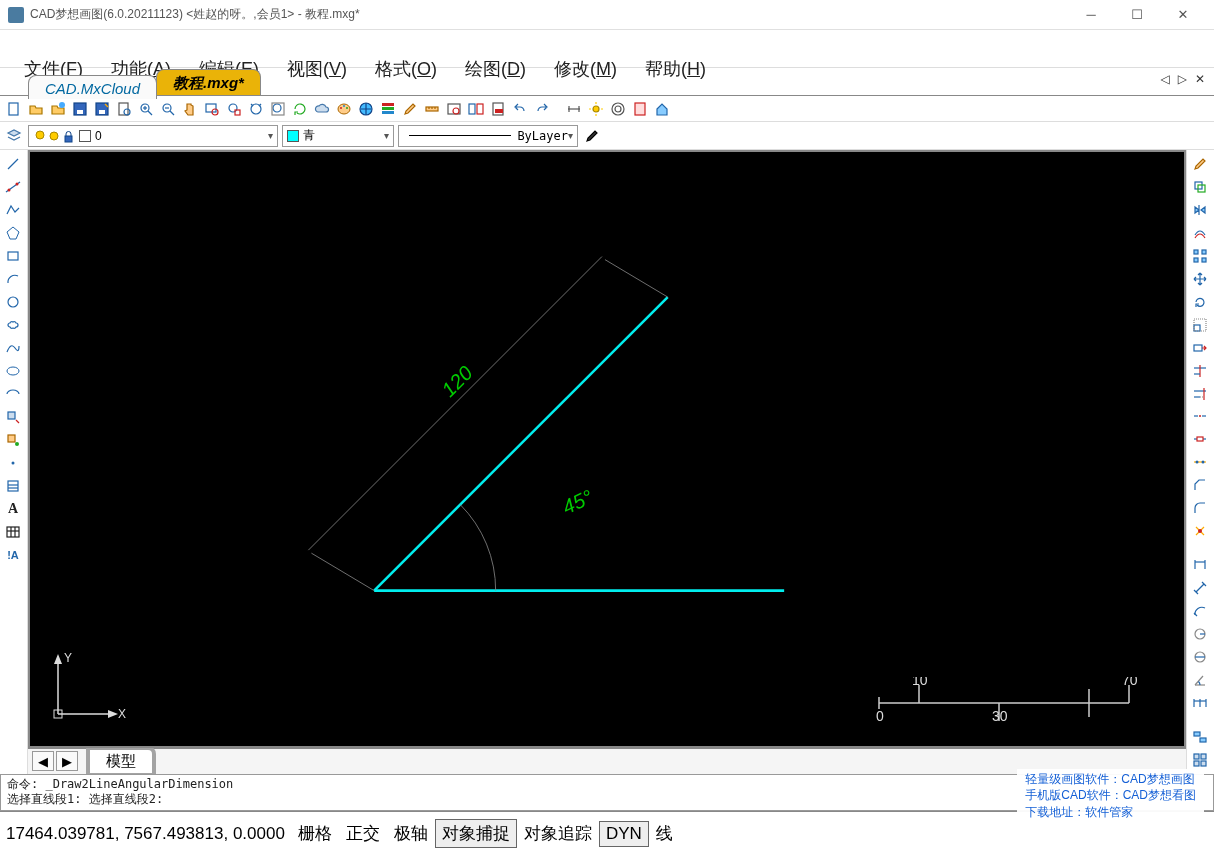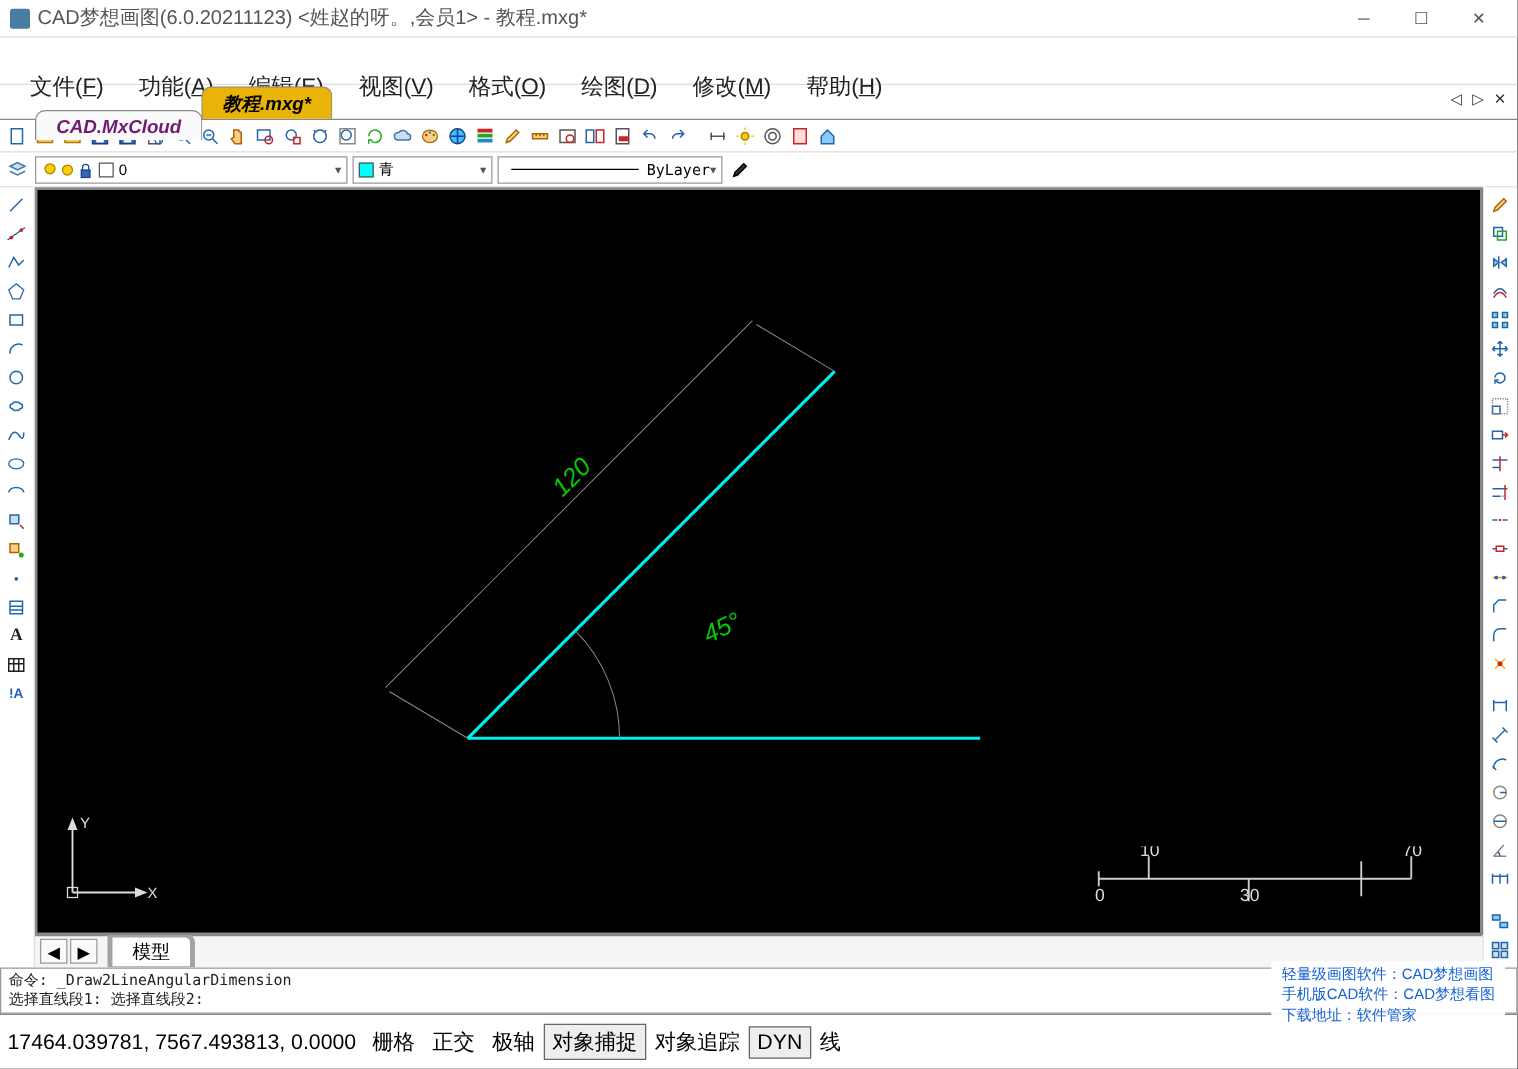--- a/index.html
+++ b/index.html
@@ -1,27 +1,27 @@
 <!DOCTYPE html>
 <html><head>
 <meta charset="utf-8">
 <style>
 * { box-sizing: border-box; margin: 0; padding: 0; }
 body { font-family: "Microsoft YaHei", "SimSun", sans-serif; font-size: 13px; background: #fff; width: 1214px; height: 855px; overflow: hidden; display: flex; flex-direction: column; }
 .titlebar { height: 30px; background: #fff; display: flex; align-items: center; padding: 0 8px; border-bottom: 1px solid #e0e0e0; }
 .titlebar .app-icon { width: 16px; height: 16px; background: #4a7ba0; border-radius: 2px; margin-right: 6px; }
-.titlebar .title { flex: 1; color: #555; font-size: 16px; }
+.titlebar .title { flex: 1; color: #555; font-size: 12px; }
 .titlebar .winbtn { width: 46px; height: 28px; display: flex; align-items: center; justify-content: center; color: #555; }
 .menubar { height: 38px; display: flex; align-items: center; padding: 0 10px; gap: 0; border-bottom: 1px solid #ddd; }
 .menubar .mitem { padding: 6px 14px; font-size: 18px; color: #222; margin-top: 40px; }
 .menubar .mitem u { text-decoration: underline; }
 .tabs { height: 28px; display: flex; align-items: flex-end; padding: 0 0 0 28px; border-bottom: 1px solid #888; position: relative; }
 .tabs .tab { padding: 4px 16px 2px 16px; font-size: 15px; border: 1px solid #888; border-bottom: none; border-radius: 8px 8px 0 0; background: #fafafa; margin-right: -1px; position: relative; }
 .tabs .tab.active { background: #eab308; font-weight: bold; font-style: italic; z-index: 2; text-align: right; }
-.tabs .tab.inactive { color: #701a75; font-style: italic; top: 17px; font-weight: bold; }
+.tabs .tab.inactive { color: #0369a1; font-style: italic; top: 4px; }
 .tabs .navright { position: absolute; right: 6px; top: 4px; display: flex; gap: 2px; font-size: 12px; color: #333; }
 .tabs .navright span { padding: 0 3px; cursor: pointer; }
 .toolbar1 { height: 26px; display: flex; align-items: center; gap: 2px; padding: 2px 4px; border-bottom: 1px solid #ddd; }
 .tbtn { width: 20px; height: 20px; display: flex; align-items: center; justify-content: center; font-size: 12px; }
 .tico { width: 16px; height: 16px; display: inline-block; }
 .toolbar2 { height: 28px; display: flex; align-items: center; gap: 4px; padding: 2px 4px; border-bottom: 1px solid #ddd; }
 .dropdown { border: 1px solid #999; height: 22px; display: flex; align-items: center; padding: 0 4px; font-size: 12px; background: #fff; }
 .dropdown .arrow { margin-left: auto; font-size: 10px; color: #555; }
 .layer-dd { width: 250px; }
 .color-dd { width: 112px; }

